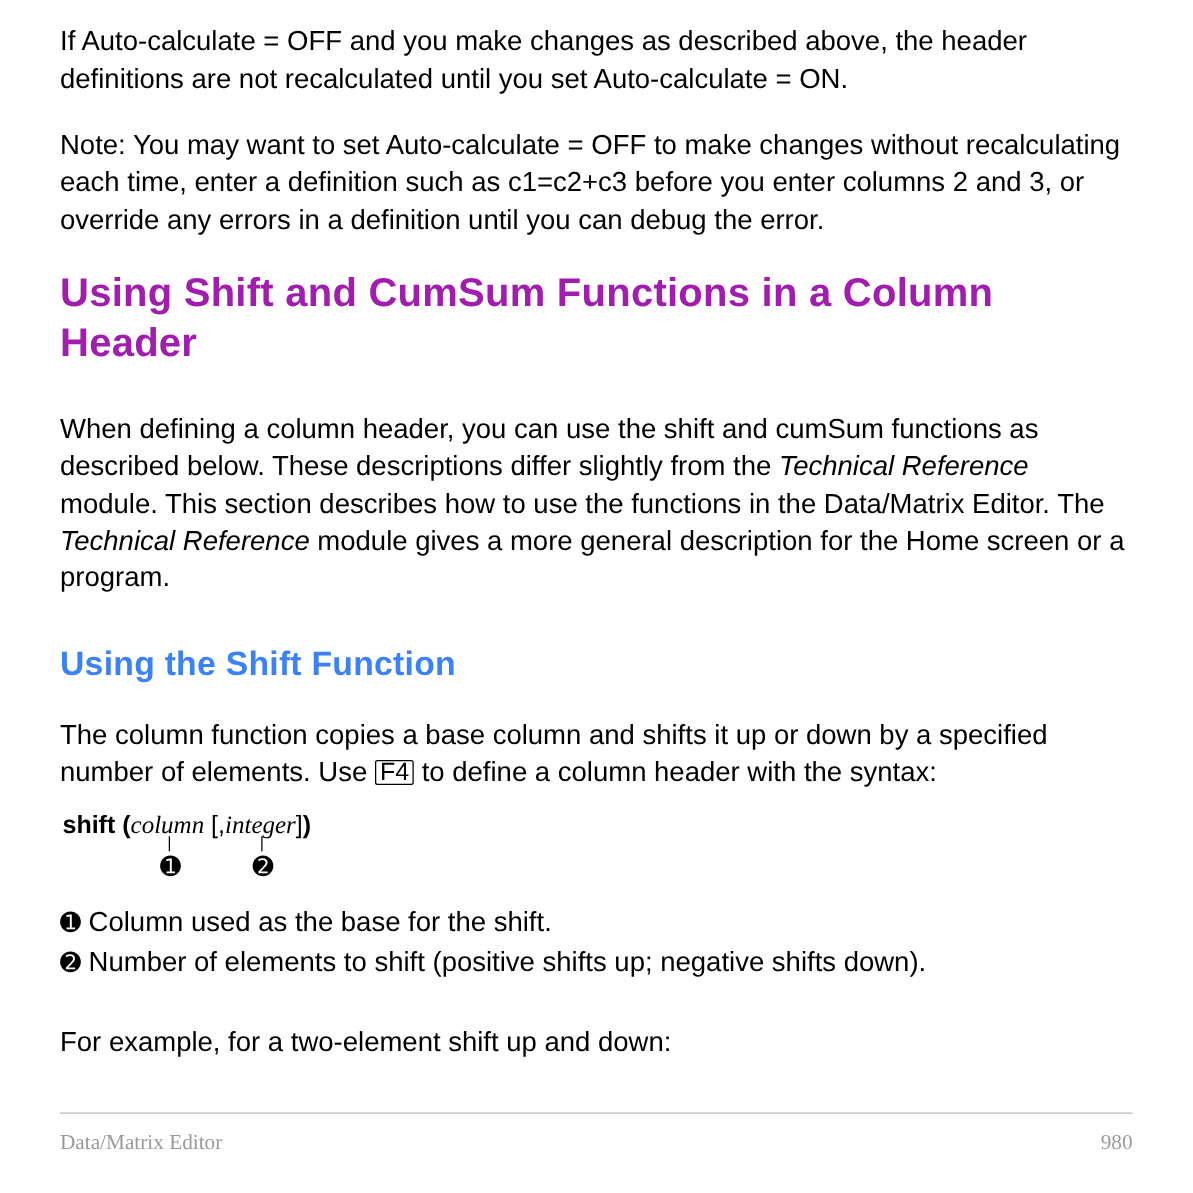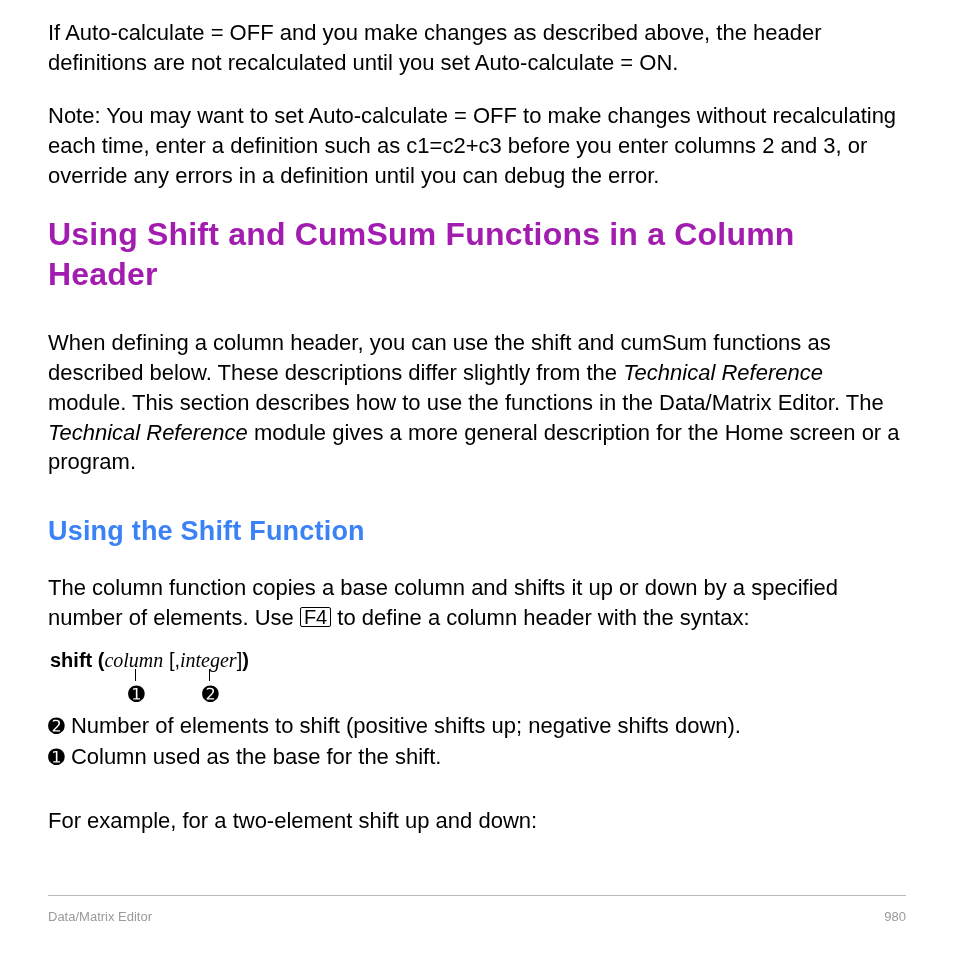--- a/index.html
+++ b/index.html
@@ -40,40 +40,41 @@
     border-radius: 2px;
     font-size: 20px;
     padding: 0 3px;
     line-height: 18px;
     vertical-align: 1px;
     font-family: Arial, Helvetica, sans-serif;
   }
   .syntax-block {
     position: relative;
     height: 56px;
-    margin: 10px 0 8px 2px;
+    margin: 10px 0 20px 2px;
     font-size: 20px;
     text-decoration: underline;
   }
   .syntax-line { position: absolute; top: 0; left: 0; white-space: nowrap; }
   .syntax-line .b2 { font-weight: bold; font-family: Arial, Helvetica, sans-serif; }
   .syntax-line .serif-i { font-family: Georgia, 'Times New Roman', serif; font-style: italic; }
   .tick { position: absolute; width: 1px; background: #000; }
   .circled { font-size: 20px; }
   .legend { margin: 4px 0 0 0; }
   .legend .row { margin: 2px 0; }
   .footer {
     position: absolute;
     left: 48px; right: 48px; bottom: 28px;
     border-top: 1px solid #b8b8b8;
     padding-top: 12px;
     color: #9a9a9a;
-    font-size: 13px;
+    font-size: 17px;
     display: flex;
     justify-content: space-between;
+    font-family: Liberation Serif, serif;
   }
   .neg { font-family: Arial, Helvetica, sans-serif; }
 </style>
 </head>
 <body>
 
 <p class="para">
   <span>If </span><span class="b">Auto-calculate = OFF</span><span> and you make changes as described above, the header definitions are not recalculated until you set </span><span class="b">Auto-calculate = ON</span><span>.</span>
 </p>
 
@@ -98,24 +99,24 @@
     <span class="b2">shift (</span><span class="serif-i">column</span><span> [,</span><span class="serif-i">integer</span><span>]</span><span class="b2">)</span>
   </div>
   <div class="tick" style="left:85px; top:22px; height:12px;"></div>
   <div class="tick" style="left:159px; top:22px; height:12px;"></div>
   <span class="circled" style="position:absolute; left:78px; top:34px;">➊</span>
   <span class="circled" style="position:absolute; left:152px; top:34px;">➋</span>
 </div>
 
 <div class="legend">
   <div class="row">
-    <span class="circled">➋</span><span> Number of elements to shift (positive shifts up; negative shifts down).</span>
+    <span class="circled">➊</span><span> Column used as the base for the shift.</span>
   </div>
   <div class="row">
-    <span class="circled">➊</span><span> Column used as the base for the shift.</span>
+    <span class="circled">➋</span><span> Number of elements to shift (positive shifts up; negative shifts down).</span>
   </div>
 </div>
 
 <p class="para" style="margin-top:34px;">For example, for a two-element shift up and down:</p>
 
 <div class="footer">
   <span>Data/Matrix Editor</span>
   <span>980</span>
 </div>
 

